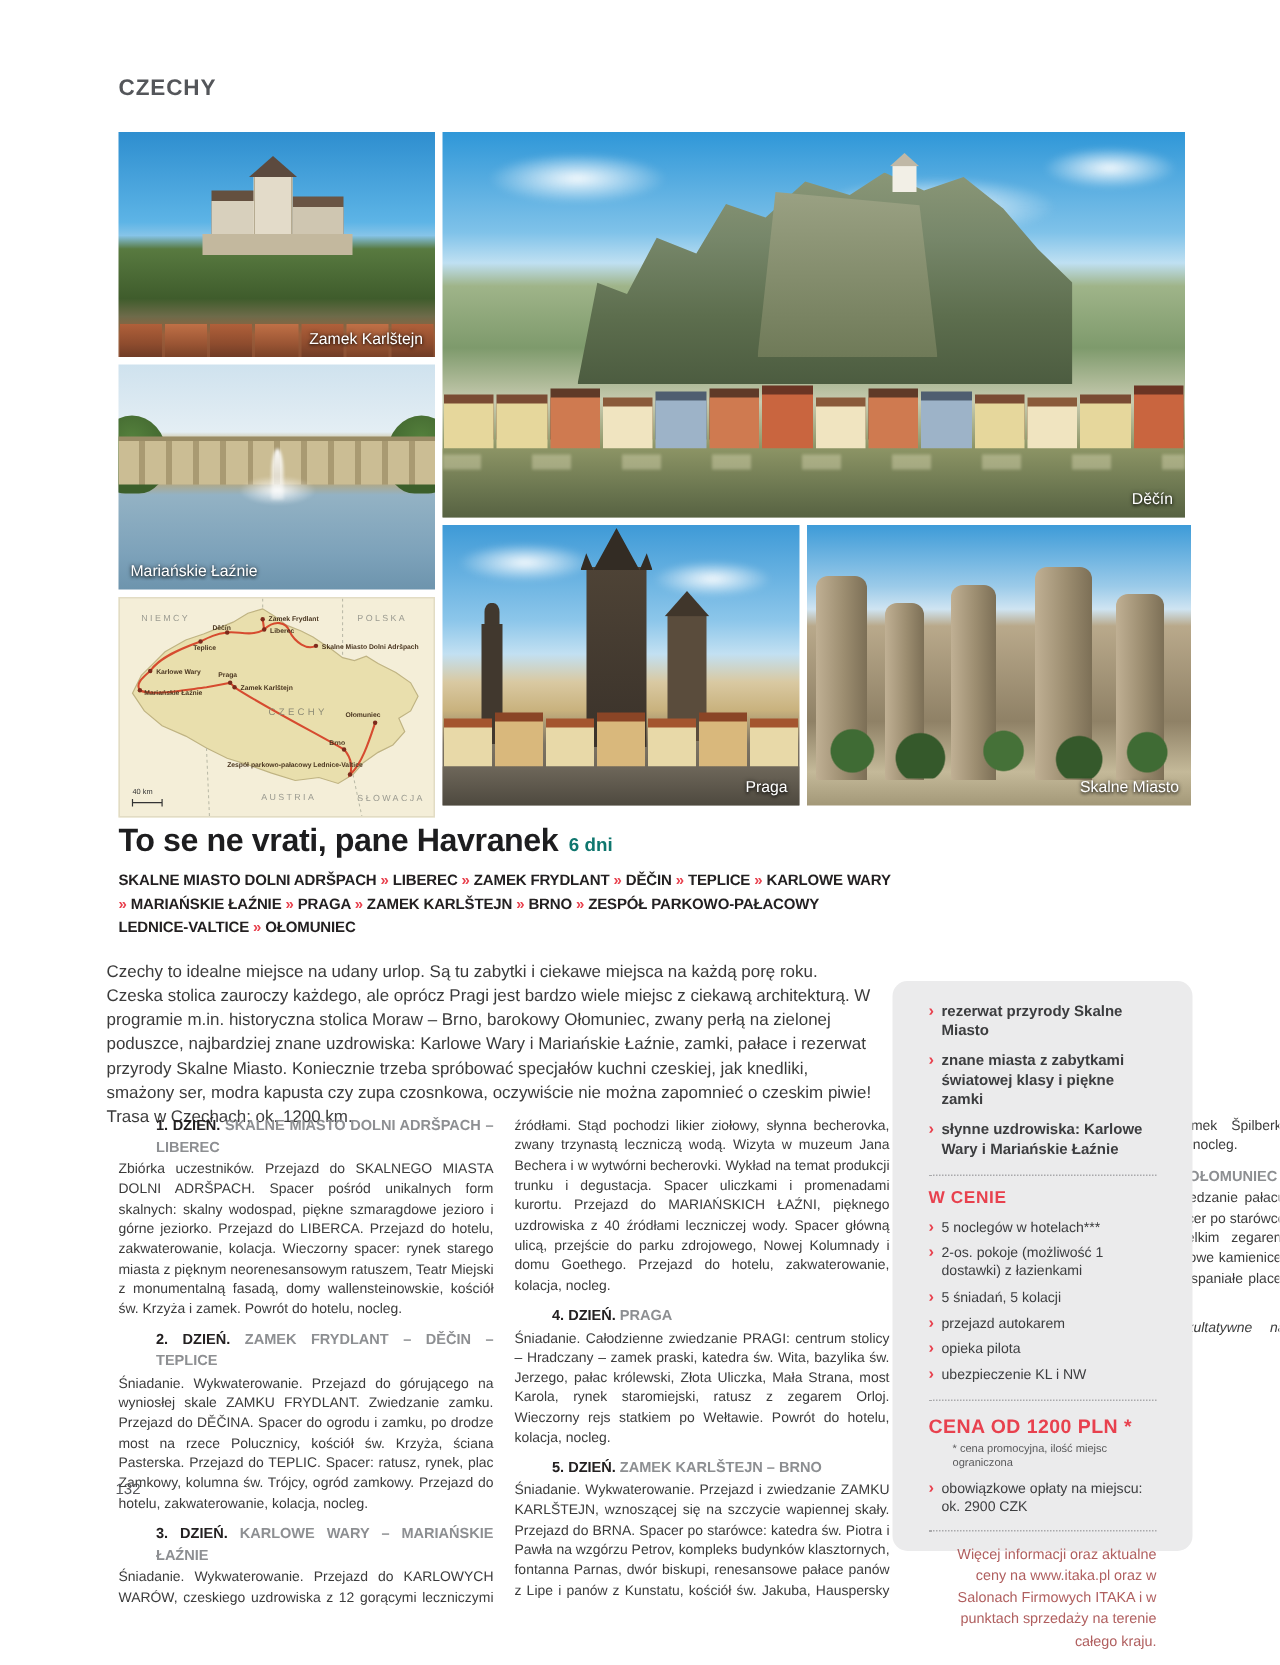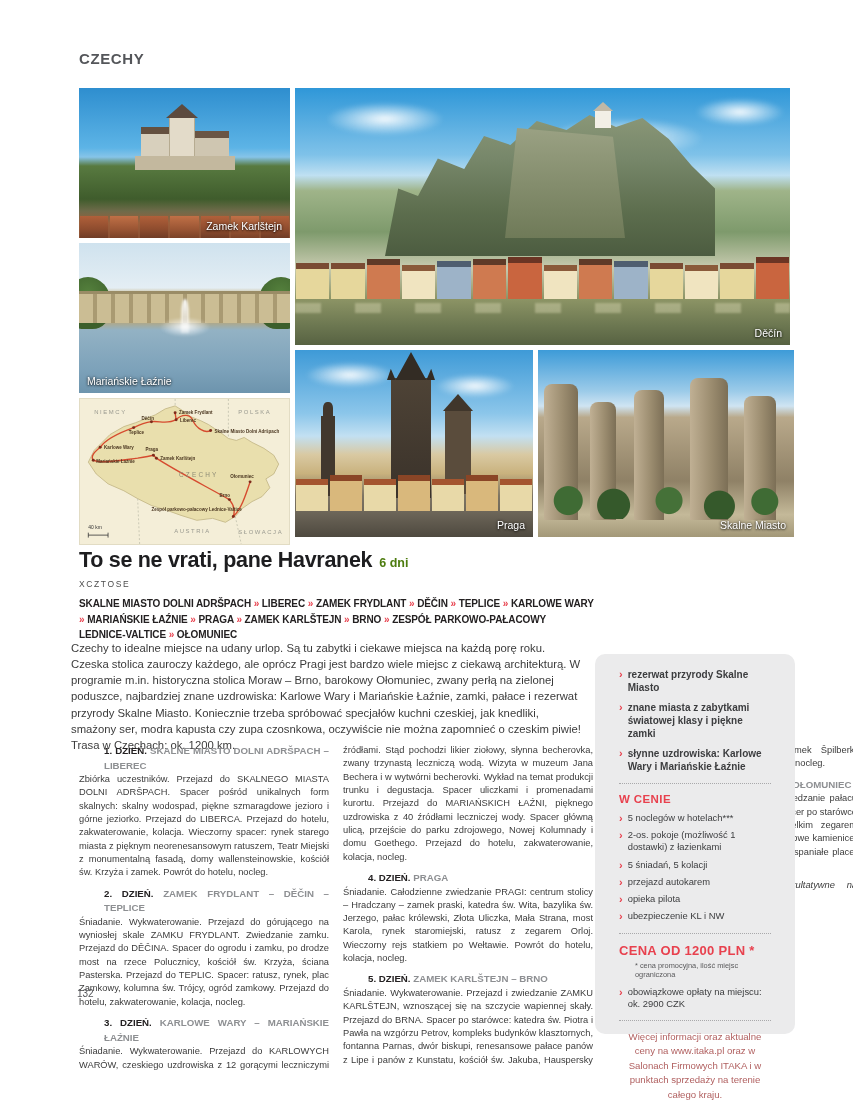--- a/index.html
+++ b/index.html
@@ -76,21 +76,21 @@
   .map { position:absolute; left:79px; top:398px; width:211px; height:147px; background:#f4eed8; border:1px solid #e2dcc4; }
   .map svg { display:block; }
   .map text { font-family:"Liberation Sans",sans-serif; }
   .t-region { fill:#9a9a90; font-size:6px; letter-spacing:1.6px; }
   .t-czechy { fill:#8e8c76; font-size:6.5px; letter-spacing:2.2px; }
   .t-city { fill:#4a3620; font-size:4.6px; font-weight:bold; }
   .t-scale { fill:#333; font-size:5px; }
   
   .titlebox { position:absolute; left:79px; top:548px; width:700px; }
   .title { font-size:21.5px; font-weight:bold; color:#1d1d1f; letter-spacing:-.3px; display:inline; }
-  .dur { font-size:12.5px; font-weight:bold; color:#4d7c0f; margin-left:7px; }
+  .dur { font-size:12.5px; font-weight:bold; color:#0f766e; margin-left:7px; }
   .code { margin-top:6px; font-size:8.5px; color:#4c4c4c; letter-spacing:1.6px; }
   .route { margin-top:7px; width:515px; font-size:10px; font-weight:bold; color:#232021; line-height:1.55; letter-spacing:-.1px; }
   .route .rsep { color:#e8414e; }
   .intro { position:absolute; left:71px; top:640px; width:514px; font-size:11.3px; line-height:1.43; color:#3b3b3b; }
   
   .days { position:absolute; left:79px; top:744px; width:514px; height:328px;
     column-count:2; column-gap:14px; font-size:9.3px; line-height:1.435; text-align:justify; color:#3b3b3b; }
   .day { margin-bottom:7px; }
   .day-h { font-size:9.7px; font-weight:bold; line-height:1.5;margin-left:25px; }
   .day-num { color:#232021; }
@@ -100,21 +100,21 @@
   .side { position:absolute; left:595px; top:654px; width:200px; height:380px;
     background:#ebebec; border-radius:10px; padding:14px 24px 12px; }
   .hl { display:flex; gap:5px; margin-bottom:7px; font-size:10px; font-weight:bold; color:#3c3d3f; line-height:1.3; }
   .chev { color:#e8414e; font-weight:bold; font-size:11px; line-height:1.1; }
   .chev:before { content:"\203A"; }
   .dots { border-top:1.5px dotted #a9a9ab; margin:10px 0 9px; }
   .sec-title { color:#e8414e; font-size:11.5px; font-weight:bold; letter-spacing:.4px; margin-bottom:7px; }
   .it { display:flex; gap:5px; margin-bottom:5px; font-size:9.4px; color:#3c3d3f; line-height:1.3; }
   .price-title { color:#e8414e; font-size:13px; font-weight:bold; letter-spacing:.3px; }
   .price-note { font-size:7.4px; color:#59595b; margin:3px 16px 7px; }
-  .info { text-align:center; font-size:9.6px; line-height:1.5; color:#b05f5f; }
+  .info { text-align:right; font-size:9.6px; line-height:1.5; color:#b05f5f; }
   .pageno { position:absolute; left:77px; top:988px; font-size:10px; color:#55565a; }
 </style>
 </head>
 <body>
 
 <div class="page">
 
   <div class="hdr">CZECHY</div>
 
   <div class="ph ph-karlstejn">
@@ -239,21 +239,20 @@
     <div class="pillar" style="left:52px;top:52px;width:26px;height:118px;"></div>
     <div class="pillar" style="left:96px;top:40px;width:30px;height:130px;"></div>
     <div class="pillar" style="left:152px;top:28px;width:38px;height:142px;"></div>
     <div class="pillar" style="left:206px;top:46px;width:32px;height:124px;"></div>
     <div class="pines"></div>
     <div class="cap">Skalne Miasto</div>
   </div>
 
   <div class="titlebox">
     <span class="title">To se ne vrati, pane Havranek</span><span class="dur">6 dni</span>
-    <div class="code">XCZTOSE</div>
     <div class="route"><span>SKALNE MIASTO DOLNI ADRŠPACH</span><span class="rsep"> » </span><span>LIBEREC</span><span class="rsep"> » </span><span>ZAMEK FRYDLANT</span><span class="rsep"> » </span><span>DĚČIN</span><span class="rsep"> » </span><span>TEPLICE</span><span class="rsep"> » </span><span>KARLOWE WARY</span><span class="rsep"> » </span><span>MARIAŃSKIE ŁAŹNIE</span><span class="rsep"> » </span><span>PRAGA</span><span class="rsep"> » </span><span>ZAMEK KARLŠTEJN</span><span class="rsep"> » </span><span>BRNO</span><span class="rsep"> » </span><span>ZESPÓŁ PARKOWO-PAŁACOWY LEDNICE-VALTICE</span><span class="rsep"> » </span><span>OŁOMUNIEC</span></div>
   </div>
 
   <div class="intro">Czechy to idealne miejsce na udany urlop. Są tu zabytki i ciekawe miejsca na każdą porę roku. Czeska stolica zauroczy każdego, ale oprócz Pragi jest bardzo wiele miejsc z ciekawą architekturą. W programie m.in. historyczna stolica Moraw – Brno, barokowy Ołomuniec, zwany perłą na zielonej poduszce, najbardziej znane uzdrowiska: Karlowe Wary i Mariańskie Łaźnie, zamki, pałace i rezerwat przyrody Skalne Miasto. Koniecznie trzeba spróbować specjałów kuchni czeskiej, jak knedliki, smażony ser, modra kapusta czy zupa czosnkowa, oczywiście nie można zapomnieć o czeskim piwie! Trasa w Czechach: ok. 1200 km.</div>
 
   <div class="days">
     <div class="day">
       <div class="day-h"><span class="day-num">1. DZIEŃ.</span> <span class="day-title">SKALNE MIASTO DOLNI ADRŠPACH – LIBEREC</span></div>
       <span>Zbiórka uczestników. Przejazd do SKALNEGO MIASTA DOLNI ADRŠPACH. Spacer pośród unikalnych form skalnych: skalny wodospad, piękne szmaragdowe jezioro i górne jeziorko. Przejazd do LIBERCA. Przejazd do hotelu, zakwaterowanie, kolacja. Wieczorny spacer: rynek starego miasta z pięknym neorenesansowym ratuszem, Teatr Miejski z monumentalną fasadą, domy wallensteinowskie, kościół św. Krzyża i zamek. Powrót do hotelu, nocleg.</span>
     </div>

